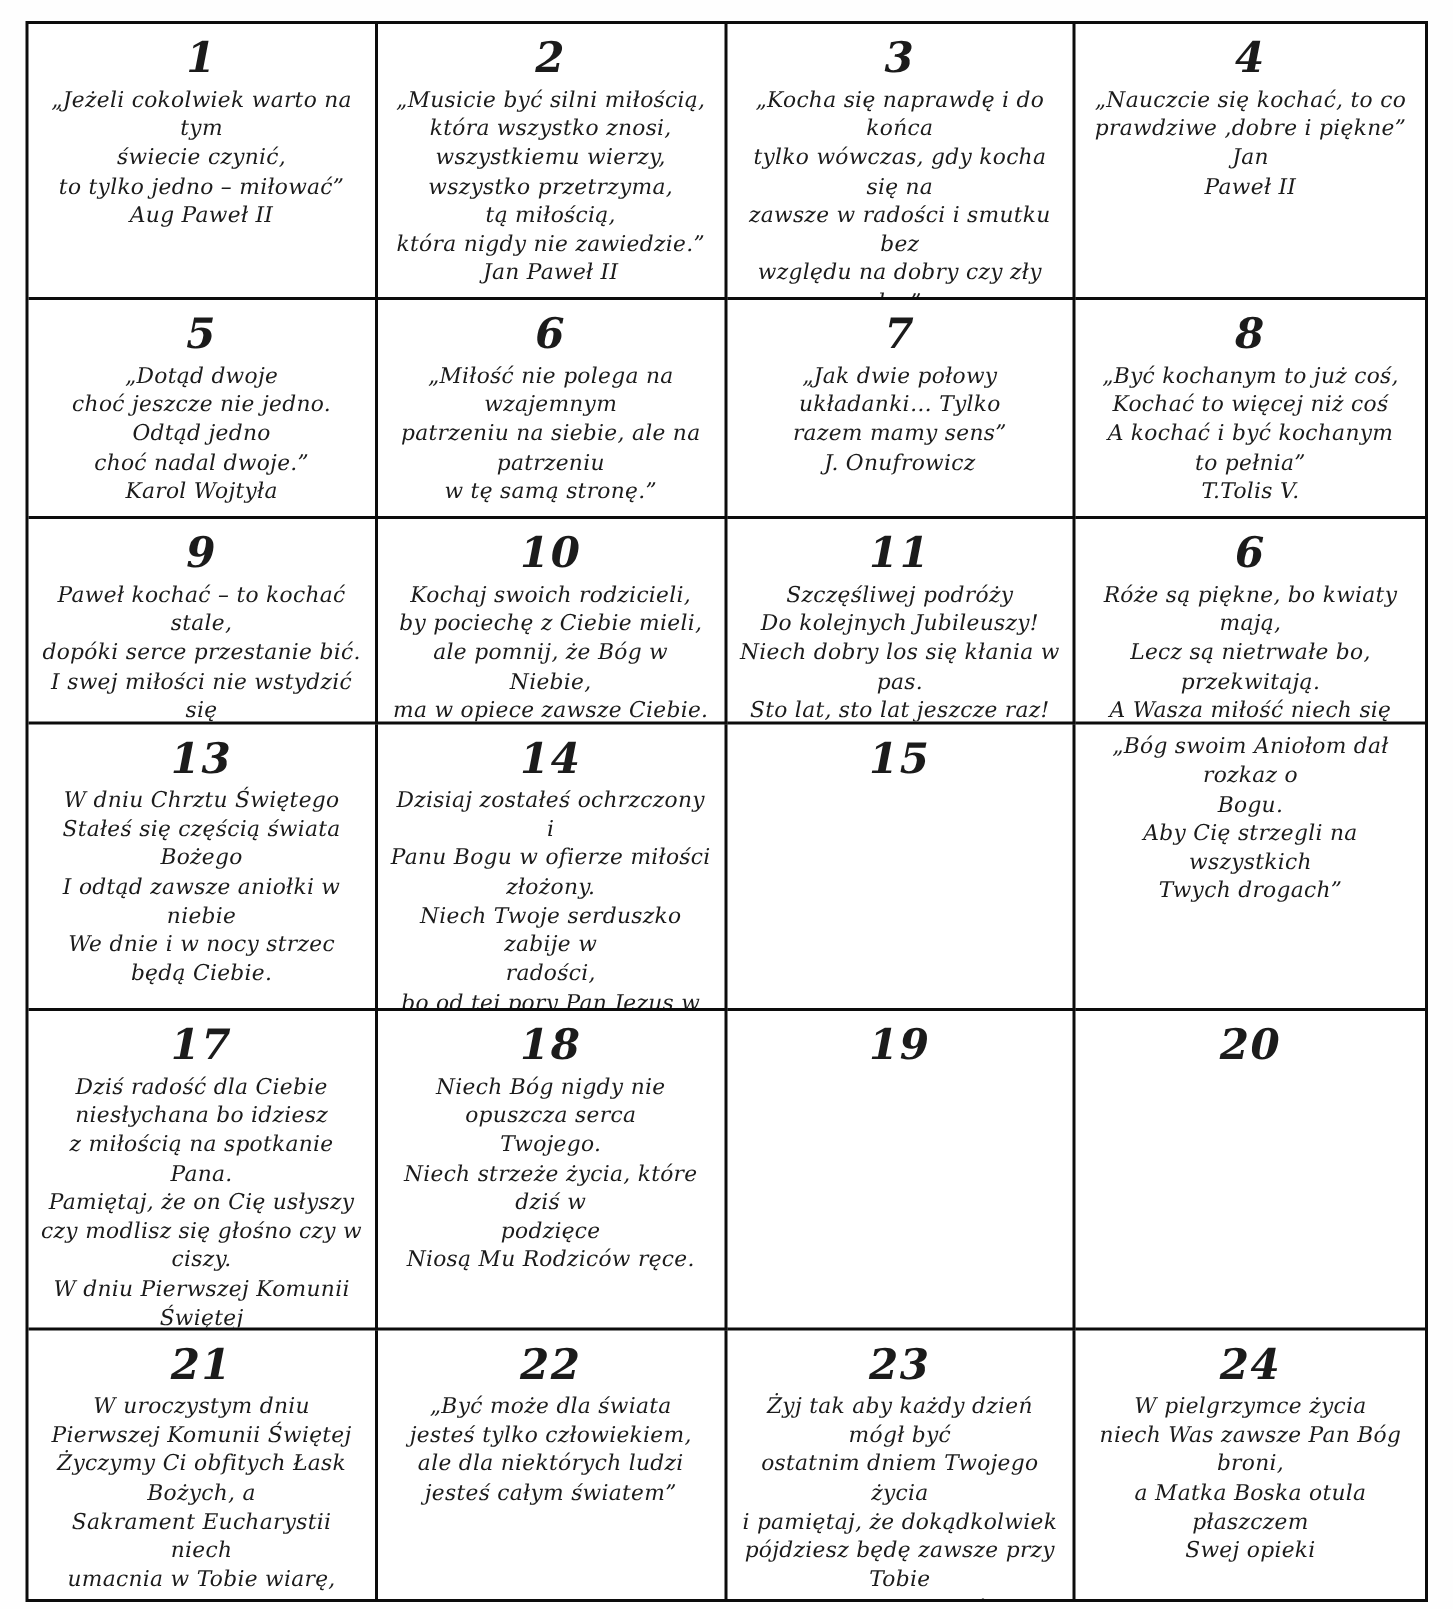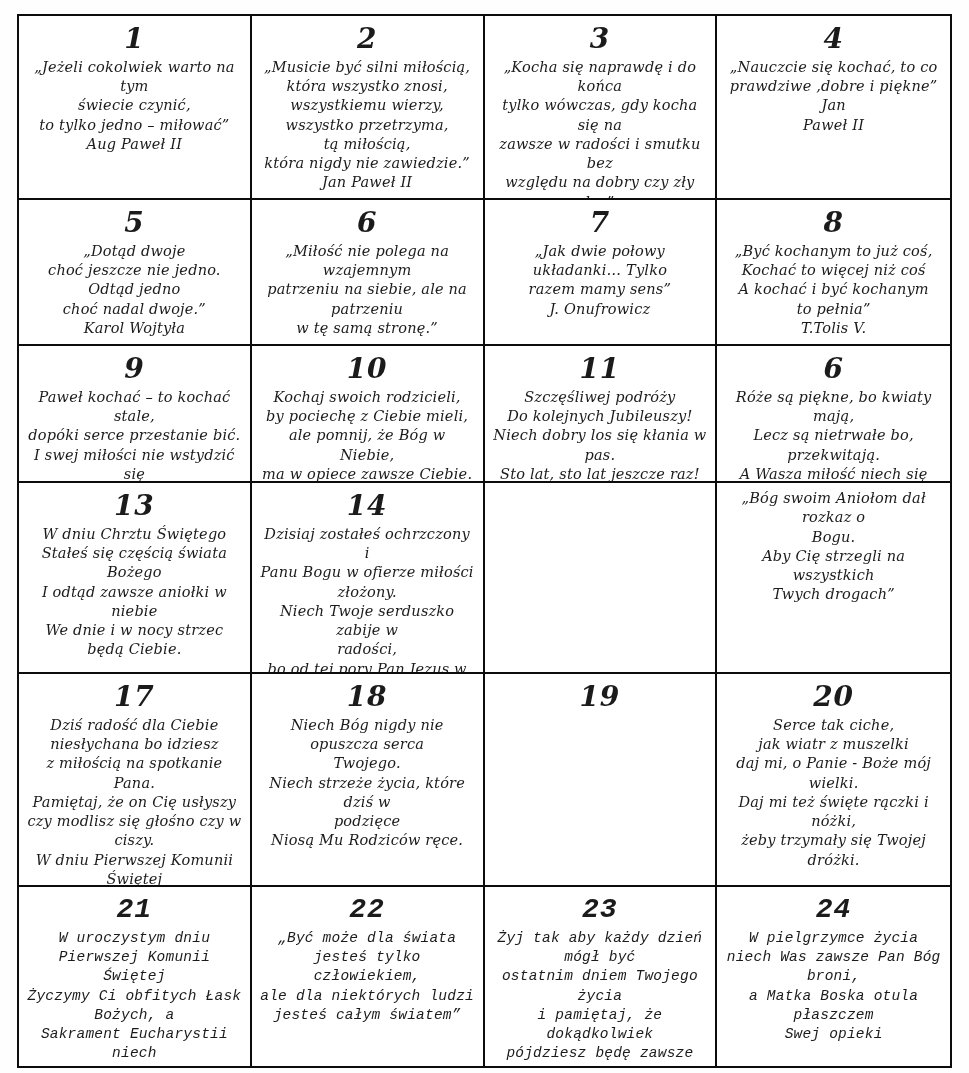--- a/index.html
+++ b/index.html
@@ -30,21 +30,21 @@
   }
   .quote-cell {
     border-right: 2px solid #0c0c0c;
     border-bottom: 2px solid #0c0c0c;
     box-sizing: border-box;
     padding: 6px 8px 4px 8px;
     text-align: center;
     overflow: hidden;
   }
   .quote-cell:nth-child(4n) { border-right: none; }
-  .quote-cell:nth-child(n+21) { border-bottom: none; font-family: Liberation Mono, monospace; }
+  .quote-cell:nth-child(n+21) { border-bottom: none; }
   .cell-number {
     font-size: 28px;
     font-weight: bold;
     font-style: italic;
     line-height: 1.1;
     margin: 2px 0 3px 0;
     letter-spacing: 1px;
   }
   .cell-text {
     font-size: 14.5px;
@@ -173,20 +173,21 @@
     <div class="cell-text">Dzisiaj zostałeś ochrzczony i
 Panu Bogu w ofierze miłości
 złożony.
 Niech Twoje serduszko zabije w
 radości,
 bo od tej pory Pan Jezus w nim
 gości.</div>
   </div>
 
   <div class="quote-cell">
+    <div class="cell-number">15</div>
   </div>
 
   <div class="quote-cell">
     <div class="cell-text">„Bóg swoim Aniołom dał rozkaz o
 Bogu.
 Aby Cię strzegli na wszystkich
 Twych drogach”</div>
   </div>
 
   <div class="quote-cell">
@@ -209,25 +210,20 @@
 podzięce
 Niosą Mu Rodziców ręce.</div>
   </div>
 
   <div class="quote-cell">
     <div class="cell-number">19</div>
   </div>
 
   <div class="quote-cell">
     <div class="cell-number">20</div>
-    <div class="cell-text">Serce tak ciche,
-jak wiatr z muszelki
-daj mi, o Panie - Boże mój wielki.
-Daj mi też święte rączki i nóżki,
-żeby trzymały się Twojej dróżki.</div>
   </div>
 
   <div class="quote-cell">
     <div class="cell-number">21</div>
     <div class="cell-text">W uroczystym dniu
 Pierwszej Komunii Świętej
 Życzymy Ci obfitych Łask Bożych, a
 Sakrament Eucharystii niech
 umacnia w Tobie wiarę, nadzieję i
 miłość.</div>

